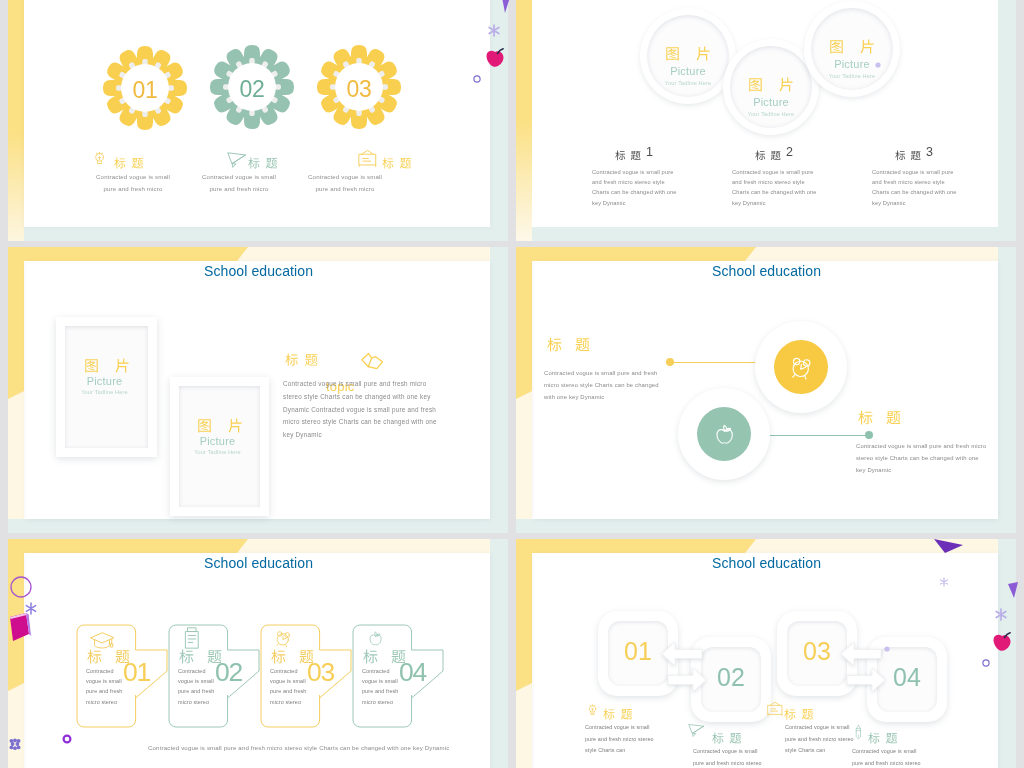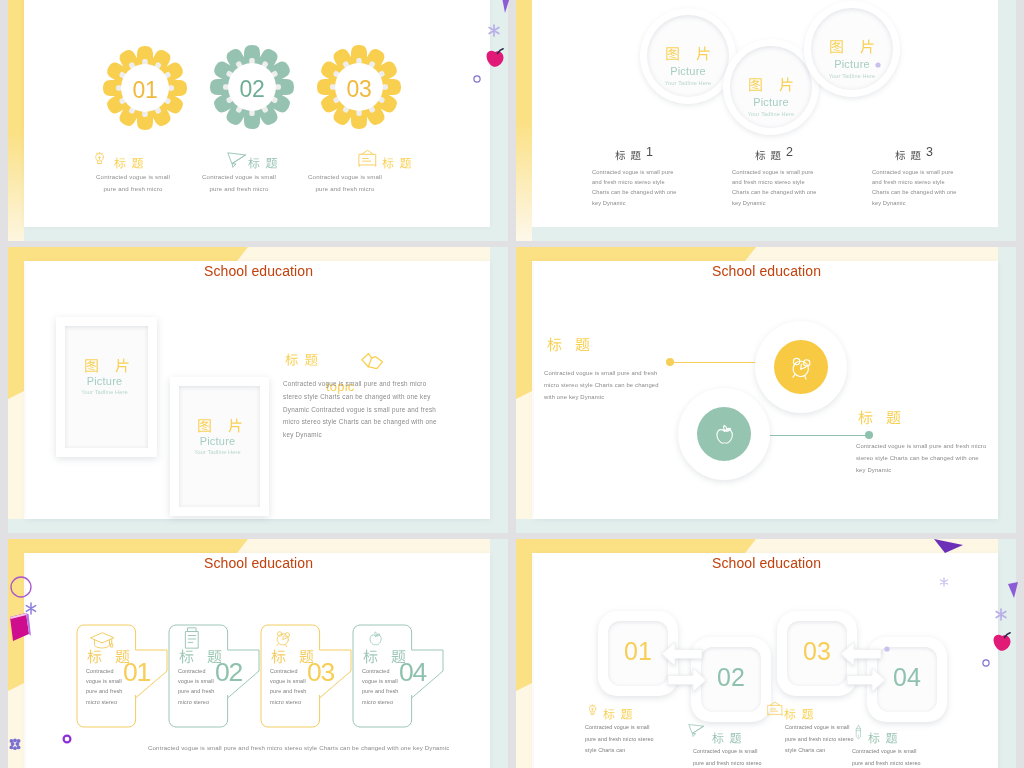--- a/index.html
+++ b/index.html
@@ -11,21 +11,21 @@
   .s2{left:516px;top:-45px;width:500px;height:286px;}
   .s3{left:8px;top:247px;width:500px;height:286px;}
   .s4{left:516px;top:247px;width:500px;height:286px;}
   .s5{left:8px;top:539px;width:500px;height:286px;}
   .s6{left:516px;top:539px;width:500px;height:286px;}
 
   
   .yband{position:absolute;left:0;top:0;}
   .card{position:absolute;background:#fff;}
 
-  .title{position:absolute;color:#c2410c;font-size:14px;letter-spacing:.1px;
+  .title{position:absolute;color:#0369a1;font-size:14px;letter-spacing:.1px;
          white-space:nowrap;font-weight:400;}
 
   .cjk{display:inline-block;vertical-align:middle;}
   .decolayer{position:absolute;left:0;top:0;width:1024px;height:768px;pointer-events:none;}
 
 
   
   .s2 .yband{left:0;top:0;width:16px;height:100%;
     background:linear-gradient(to bottom,#fbe084 0%,#fbe084 58%,#fdf8ea 100%);}
   .s2 .tealR{position:absolute;right:0;top:0;width:18px;height:100%;background:#e2efed;}

